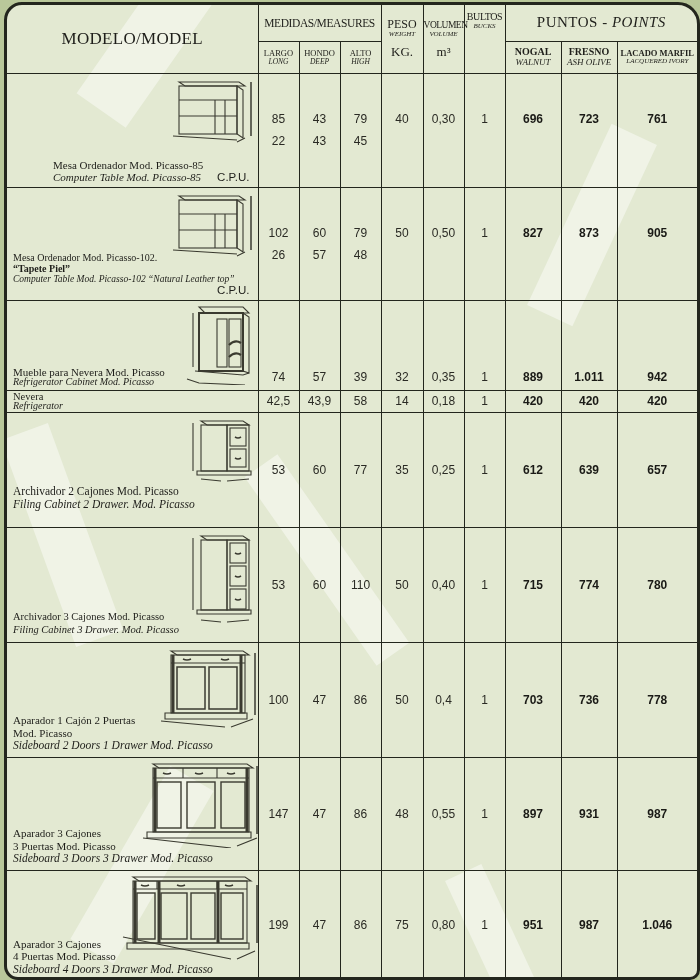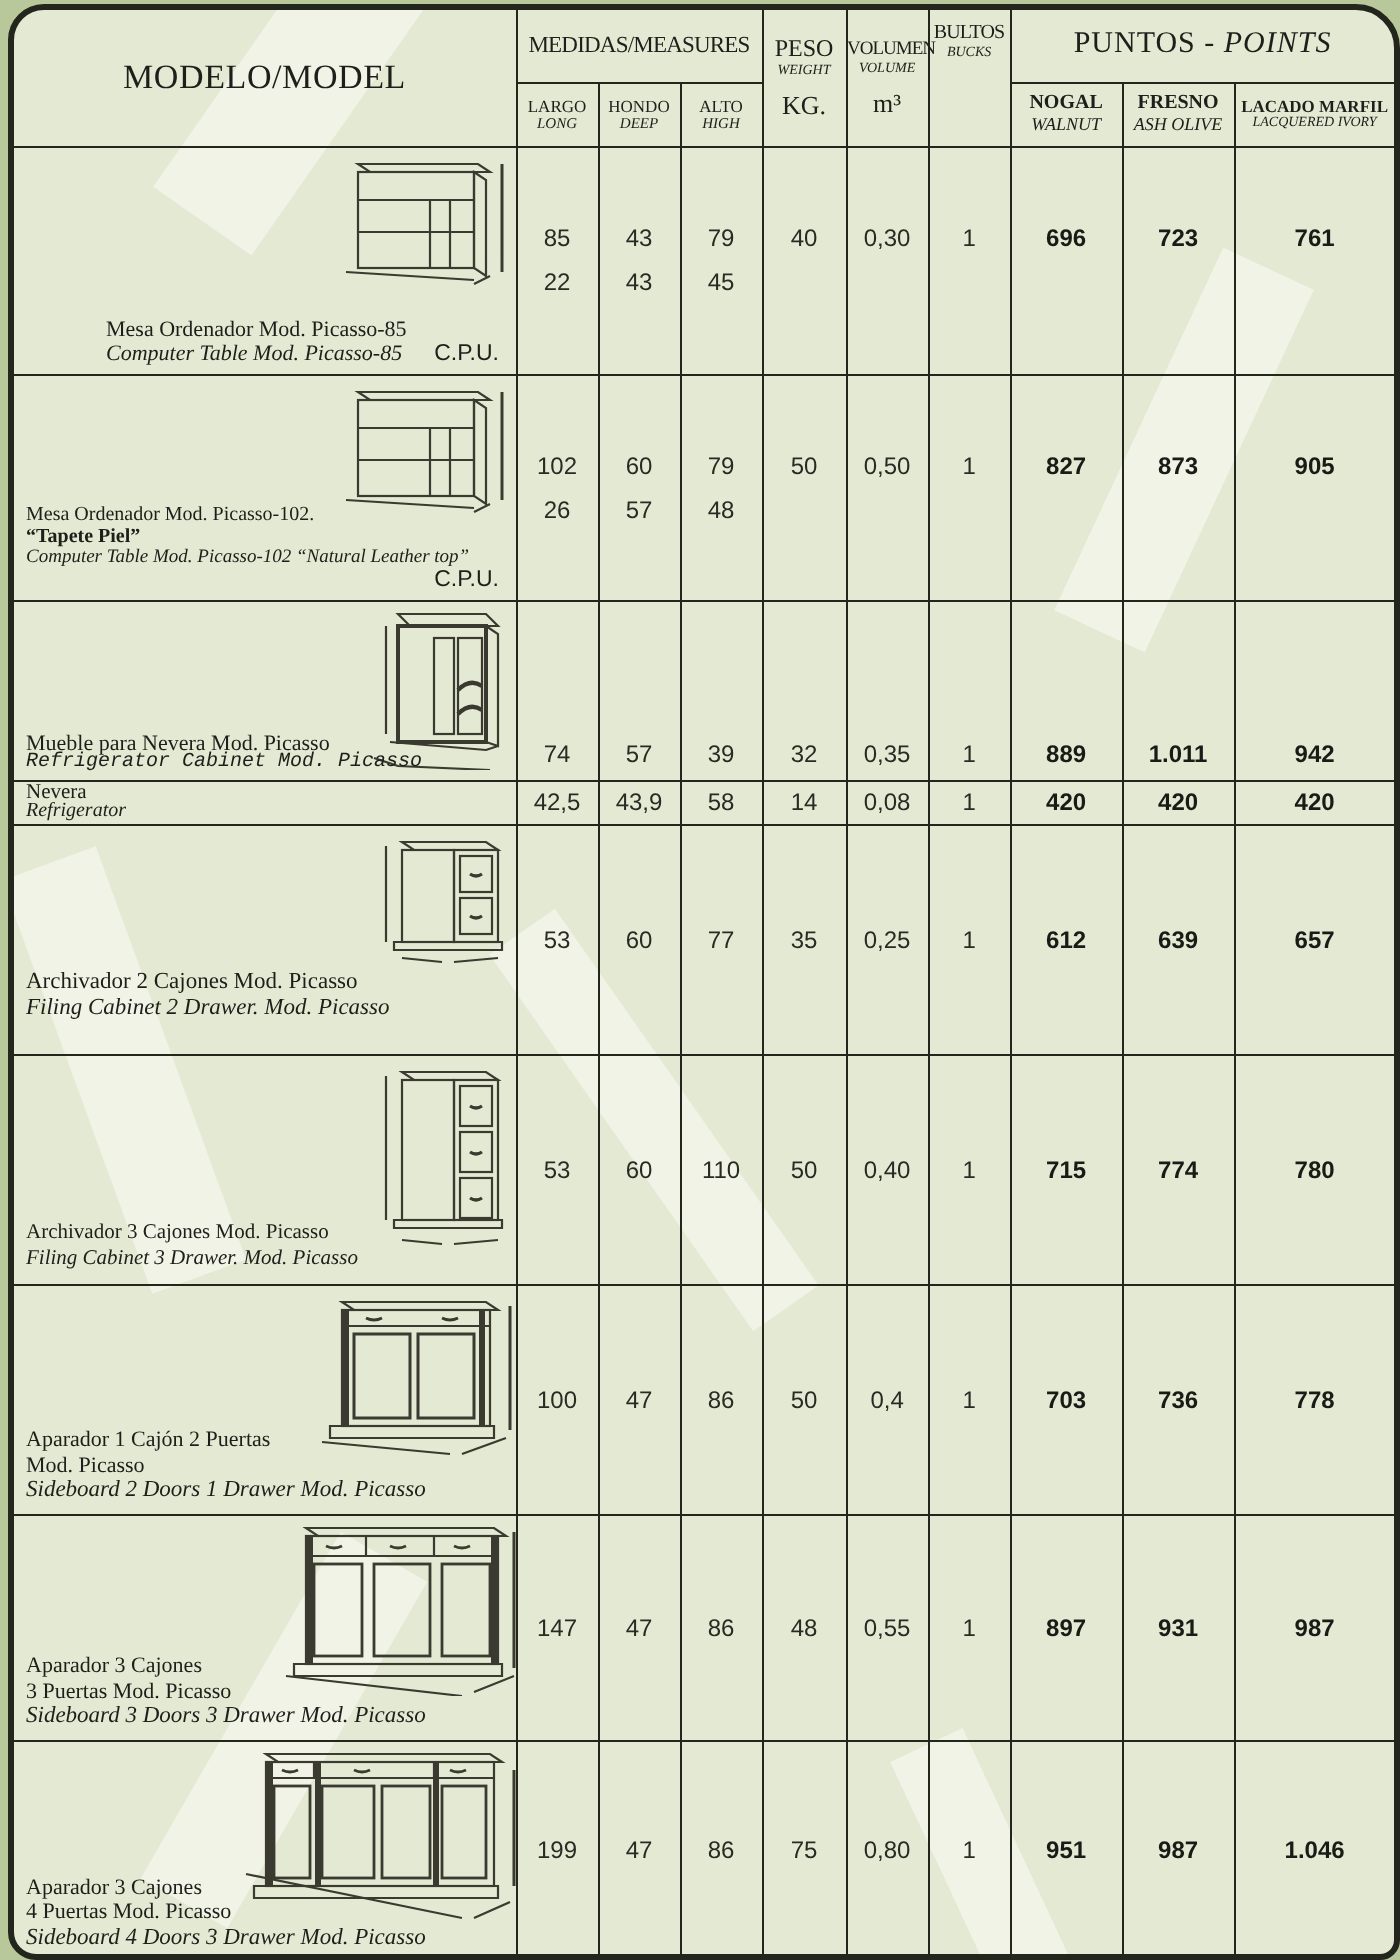--- a/index.html
+++ b/index.html
@@ -282,21 +282,21 @@
               <rect x="44" y="14" width="12" height="48"></rect>
               <path d="M44,40 Q50,34 56,38 M44,52 Q50,46 56,50" stroke-width="2.2"></path>
               <polygon points="58,8 64,12 64,68 58,66"></polygon>
               <path d="M10,66 L58,70 L64,68"></path>
               <line x1="8" y1="8" x2="8" y2="62"></line>
               <path d="M2,74 L14,78 L60,80"></path>
             </svg>
           </div>
           <div class="model-text" style="font-size:11px;line-height:10.5px;padding-bottom:2px;">
             <span class="es">Mueble para Nevera Mod. Picasso</span>
-            <span class="en" style="font-size:10px;font-family:Liberation Mono, monospace;">Refrigerator Cabinet Mod. Picasso</span>
+            <span class="en" style="font-size:10px;">Refrigerator Cabinet Mod. Picasso</span>
           </div>
         </td>
         <td class="num" style="vertical-align:bottom;padding-bottom:6px;"><span>74</span></td>
         <td class="num" style="vertical-align:bottom;padding-bottom:6px;"><span>57</span></td>
         <td class="num" style="vertical-align:bottom;padding-bottom:6px;"><span>39</span></td>
         <td class="num" style="vertical-align:bottom;padding-bottom:6px;"><span>32</span></td>
         <td class="num" style="vertical-align:bottom;padding-bottom:6px;"><span>0,35</span></td>
         <td class="num" style="vertical-align:bottom;padding-bottom:6px;"><span>1</span></td>
         <td class="num pt" style="vertical-align:bottom;padding-bottom:6px;"><span>889</span></td>
         <td class="num pt" style="vertical-align:bottom;padding-bottom:6px;"><span>1.011</span></td>
@@ -307,21 +307,21 @@
         <td style="border-left:none;">
           <div class="model-text" style="font-size:10.5px;line-height:9.5px;padding:1px 6px;">
             <span class="es">Nevera</span>
             <span class="en" style="font-size:10px;">Refrigerator</span>
           </div>
         </td>
         <td class="num">42,5</td>
         <td class="num">43,9</td>
         <td class="num">58</td>
         <td class="num">14</td>
-        <td class="num">0,08</td>
+        <td class="num">0,18</td>
         <td class="num">1</td>
         <td class="num pt">420</td>
         <td class="num pt">420</td>
         <td class="num pt" style="border-right:none;">420</td>
       </tr>
 
       <tr style="height:115px">
         <td class="model-cell" style="border-left:none;">
           <div class="drawing" style="left:180px;top:6px;">
             <svg width="72" height="66" viewBox="0 0 72 66" fill="none" stroke="#3a3a30" stroke-width="1.1">

